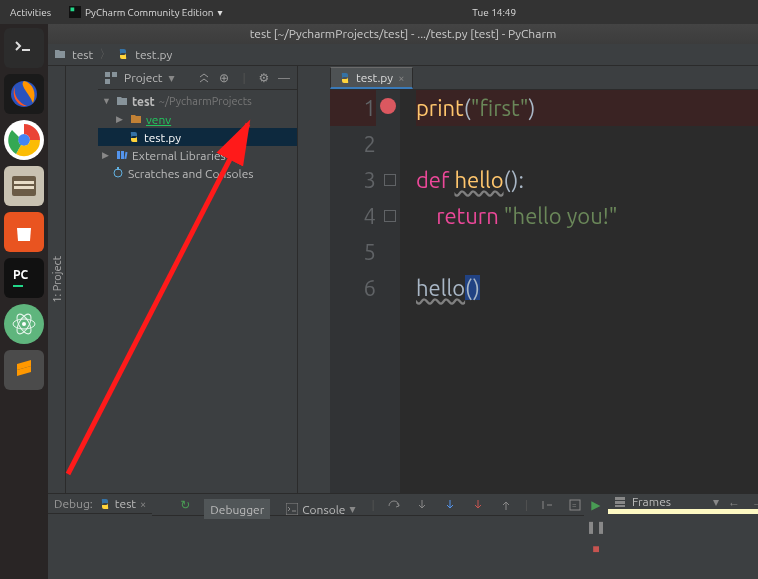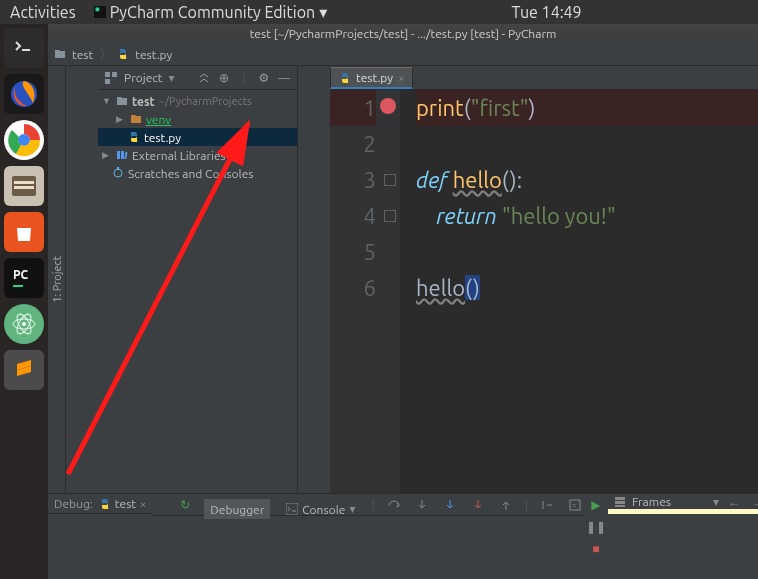--- a/index.html
+++ b/index.html
@@ -1,19 +1,19 @@
 <!DOCTYPE html>
 <html><head>
 <meta charset="utf-8">
 <style>
 * { margin: 0; padding: 0; box-sizing: border-box; font-family: "Ubuntu", "Segoe UI", sans-serif; }
 body { width: 758px; height: 579px; background: #2b2b2b; overflow: hidden; position: relative; }
 
 
-.os-bar { height: 24px; background: #333; color: #ddd; display: flex; align-items: center; font-size: 16px; }
+.os-bar { height: 24px; background: #333; color: #ddd; display: flex; align-items: center; font-size: 10px; }
 .os-bar .os-left { padding: 0 10px; }
 .os-bar .os-app { padding: 0 8px; display: flex; align-items: center; gap: 4px; }
 .os-bar .os-center { flex: 1; text-align: center; }
 .os-icon { width: 12px; height: 12px; display: inline-block; }
 
 
 .title-bar { height: 20px; background: linear-gradient(#444,#3c3c3c); color: #ccc; font-size: 12px; text-align: center; line-height: 20px; margin-left: 48px; }
 
 
 .launcher { position: absolute; left: 0; top: 24px; width: 48px; height: calc(100% - 24px); background: rgba(40,30,30,0.4); display: flex; flex-direction: column; align-items: center; padding-top: 4px; gap: 6px; }
@@ -61,21 +61,21 @@
 
 .editor { flex:1; display:flex; font-family: "DejaVu Sans Mono","Liberation Mono",monospace; font-size:22px; line-height: 36px; }
 .gutter { width: 70px; background:#313335; color:#606366; text-align:right; padding-right: 24px; position:relative; }
 .gutter .ln { height:36px; position:relative; }
 .breakpoint { position:absolute; right:-20px; top:8px; width:16px; height:16px; background:#db5860; border-radius:50%; }
 .fold-mark { position:absolute; right:-20px; top:12px; width:12px; height:12px; border:1px solid #606366; background:#313335; }
 .line-highlight-bp { background: #3a2323; }
 .code { flex:1; padding-left: 16px; }
 .code .row { height:36px; white-space: pre; }
 .tok-fn { color:#ffc66d; }
-.tok-kw { color:#7dd3fc;font-style:italic; }
+.tok-kw { color:#ec4899; }
 .tok-str { color:#6a8759; }
 .tok-id { color:#a9b7c6; }
 .tok-pn { color:#a9b7c6; }
 .tok-def { color:#ffc66d; text-decoration: underline wavy #808080; }
 .caret-hl { background:#214283; }
 .wavy { text-decoration: underline wavy #808080; }
 
 
 .debug-panel { height: 86px; background:#3c3f41; border-top:1px solid #2b2b2b; display:flex; }
 .debug-head { height:20px; display:flex; align-items:center; padding:0 6px; gap:6px; border-bottom:1px solid #2b2b2b; }

